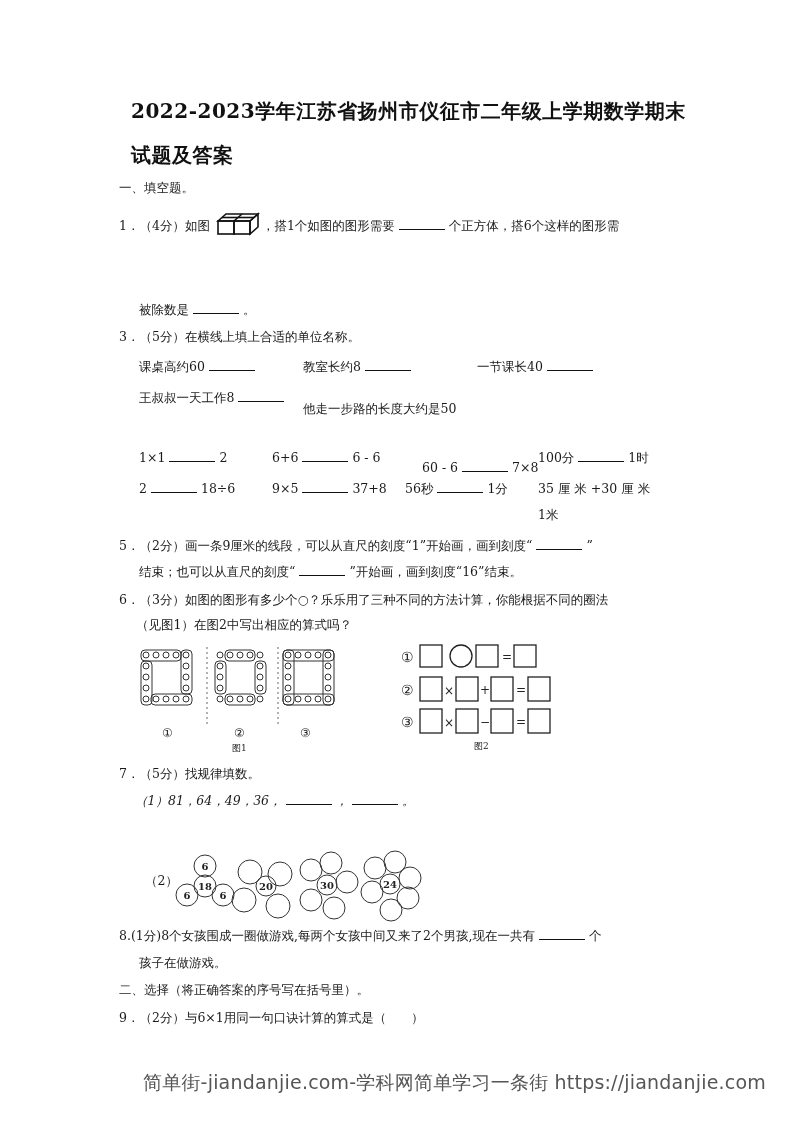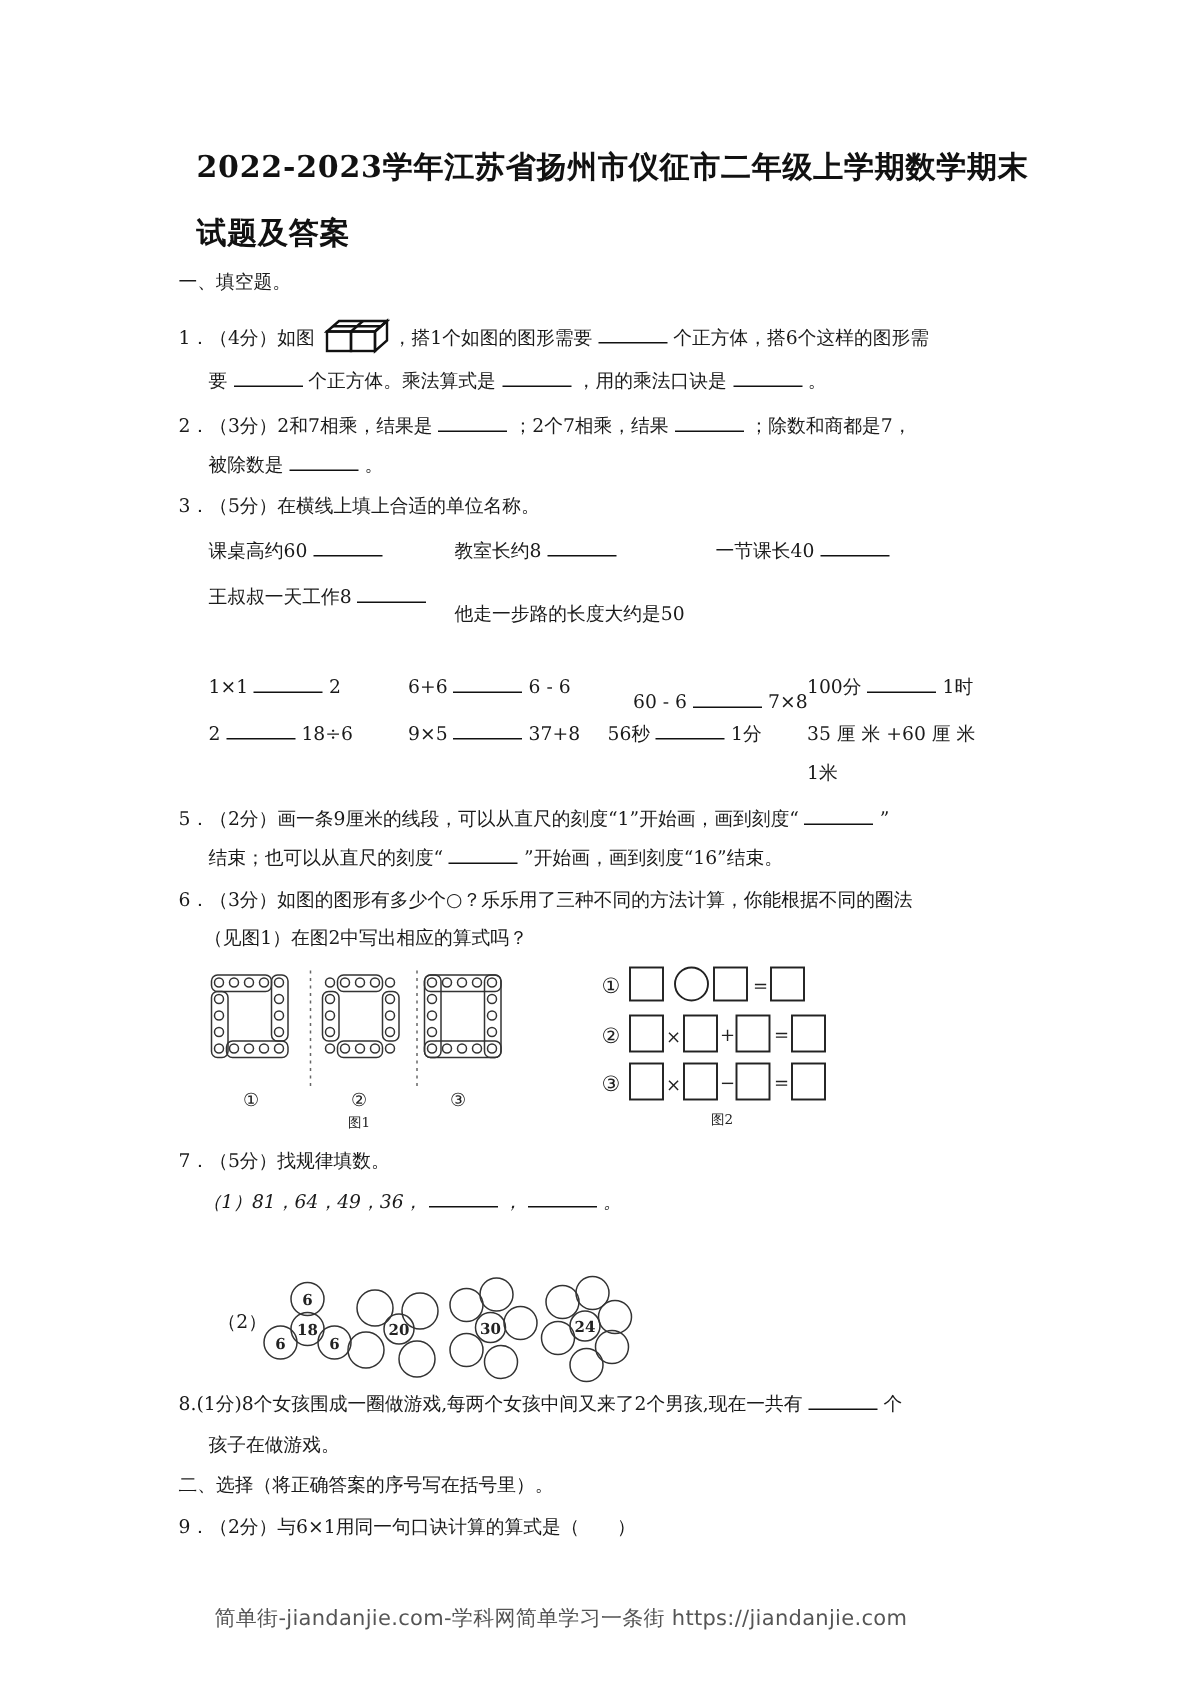--- a/index.html
+++ b/index.html
@@ -4,21 +4,21 @@
   <style>
     * { box-sizing: border-box; margin: 0; padding: 0; }
     html, body { width: 793px; height: 1122px; background: #ffffff; overflow: hidden; }
     body { position: relative; font-family: "DejaVu Serif", "Liberation Serif", serif; color: #111; }
     .page { position: absolute; left: 0; top: 0; width: 651px; height: 1122px; }
     .title { position: absolute; left: 131px; width: 560px; font-family: "DejaVu Serif", serif; font-weight: bold; font-size: 20px; color: #111; white-space: nowrap; letter-spacing: 0.5px; }
     .line { position: absolute; font-size: 12.5px; white-space: nowrap; color: #1a1a1a; line-height: 16px; }
     .blank { display: inline-block; width: 46px; border-bottom: 1px solid #111; height: 12px; vertical-align: baseline; margin: 0 4px; }
     .cube { display: inline-block; vertical-align: middle; margin: 0 2px; }
     .fig { position: absolute; }
-    .footer { position: absolute; left: 143px; top: 1070px; font-family: "DejaVu Sans", sans-serif; font-size: 14px; color: #555; white-space: nowrap; letter-spacing: 0.2px; }
+    .footer { position: absolute; left: 143px; top: 1070px; font-family: "DejaVu Sans", sans-serif; font-size: 19px; color: #555; white-space: nowrap; letter-spacing: 0.2px; }
   </style>
 </head>
 <body>
 
 <div class="page">
 
   <div class="title" style="top:98px;">2022-2023学年江苏省扬州市仪征市二年级上学期数学期末</div>
   <div class="title" style="top:142px;">试题及答案</div>
 
   <div class="line" style="left:119px; top:180px;">一、填空题。</div>
@@ -31,27 +31,21 @@
           <polygon points="2,9 10,2 42,2 34,9"></polygon>
           <line x1="18" y1="9" x2="26" y2="2"></line>
           <line x1="6" y1="5.5" x2="38" y2="5.5"></line>
           <rect x="2" y="9" width="16" height="13"></rect>
           <rect x="18" y="9" width="16" height="13"></rect>
           <polygon points="34,9 42,2 42,15 34,22"></polygon>
         </g>
       </svg>
     </span><span>，搭1个如图的图形需要</span><span class="blank"></span><span>个正方体，搭6个这样的图形需</span>
   </div>
-  <div class="line" style="left:139px; top:246px;">
-    <span>要</span><span class="blank"></span><span>个正方体。乘法算式是</span><span class="blank"></span><span>，用的乘法口诀是</span><span class="blank"></span><span>。</span>
-  </div>
-
-  <div class="line" style="left:119px; top:276px;">
-    <span>2．</span><span>（3分）2和7相乘，结果是</span><span class="blank"></span><span>；2个7相乘，结果</span><span class="blank"></span><span>；除数和商都是7，</span>
-  </div>
+
   <div class="line" style="left:139px; top:302px;">
     <span>被除数是</span><span class="blank"></span><span>。</span>
   </div>
 
   <div class="line" style="left:119px; top:329px;">
     <span>3．</span><span>（5分）在横线上填上合适的单位名称。</span>
   </div>
   <div class="line" style="left:139px; top:359px;"><span>课桌高约60</span><span class="blank"></span></div>
   <div class="line" style="left:303px; top:359px;"><span>教室长约8</span><span class="blank"></span></div>
   <div class="line" style="left:477px; top:359px;"><span>一节课长40</span><span class="blank"></span></div>
@@ -59,21 +53,21 @@
   <div class="line" style="left:303px; top:390px;margin-top:11px;"><span>他走一步路的长度大约是50</span></div>
 
   <div class="line" style="left:139px; top:450px;"><span>1×1</span><span class="blank"></span><span>2</span></div>
   <div class="line" style="left:272px; top:450px;"><span>6+6</span><span class="blank"></span><span>6 - 6</span></div>
   <div class="line" style="left:405px; top:460px;margin-left:17px;"><span>60 - 6</span><span class="blank"></span><span>7×8</span></div>
   <div class="line" style="left:538px; top:450px;"><span>100分</span><span class="blank"></span><span>1时</span></div>
 
   <div class="line" style="left:139px; top:481px;"><span>2</span><span class="blank"></span><span>18÷6</span></div>
   <div class="line" style="left:272px; top:481px;"><span>9×5</span><span class="blank"></span><span>37+8</span></div>
   <div class="line" style="left:405px; top:481px;"><span>56秒</span><span class="blank"></span><span>1分</span></div>
-  <div class="line" style="left:538px; top:481px;">35 厘 米 +60 厘 米</div>
+  <div class="line" style="left:538px; top:481px;">35 厘 米 +30 厘 米</div>
   <div class="line" style="left:538px; top:507px;">1米</div>
 
   <div class="line" style="left:119px; top:538px;">
     <span>5．</span><span>（2分）画一条9厘米的线段，可以从直尺的刻度“1”开始画，画到刻度“</span><span class="blank"></span><span>”</span>
   </div>
   <div class="line" style="left:139px; top:564px;">
     <span>结束；也可以从直尺的刻度“</span><span class="blank"></span><span>”开始画，画到刻度“16”结束。</span>
   </div>
 
   <div class="line" style="left:119px; top:592px;">

